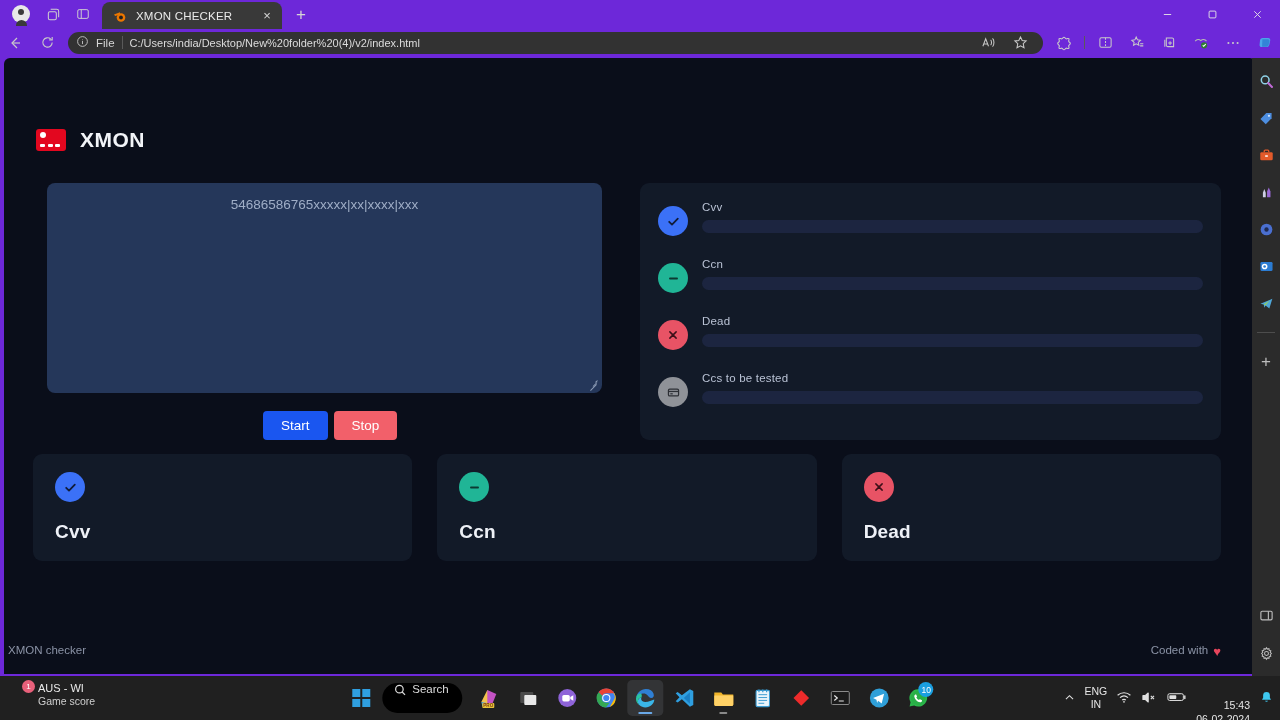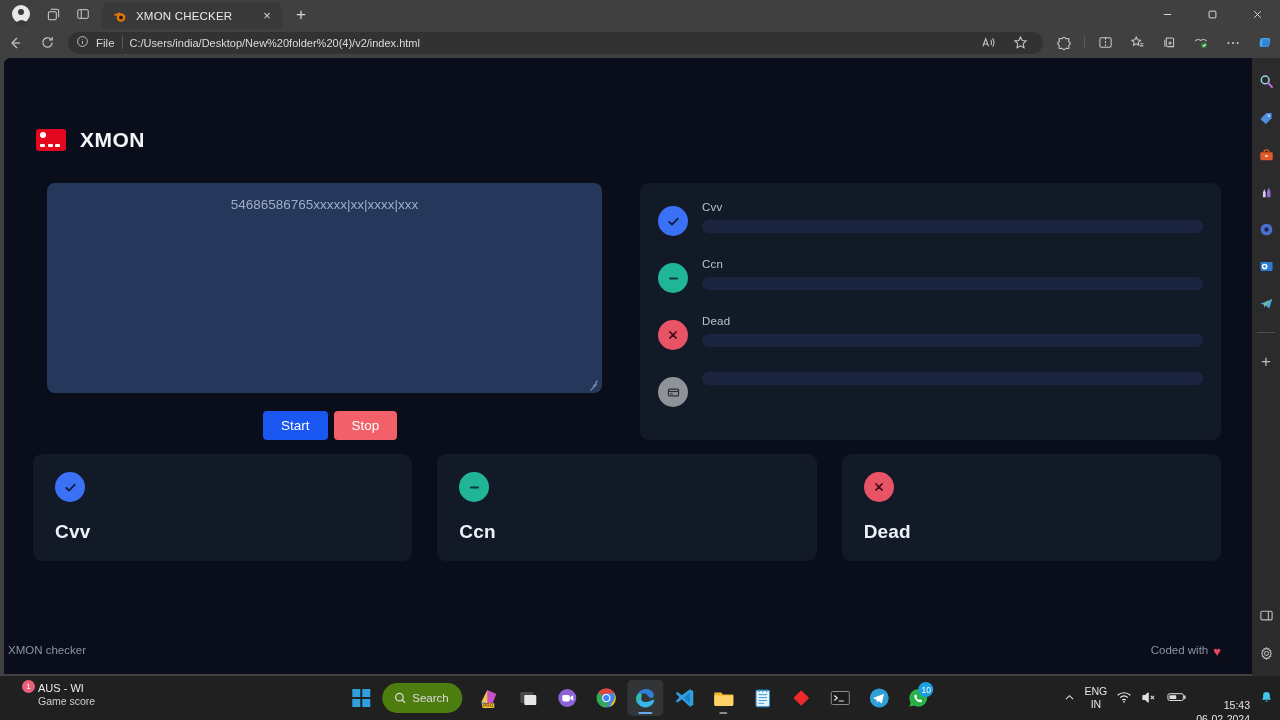--- a/index.html
+++ b/index.html
@@ -6,21 +6,21 @@
   html, body {
     width: 1280px; height: 720px;
     overflow: hidden;
     background: #1f1f1f;
     font-family: "Liberation Sans", sans-serif;
     -webkit-font-smoothing: antialiased;
   }
   body { position: relative; }
 
   
-  .browser { position: absolute; left:0; top:0; width:1280px; height:676px; background:#404040; }
+  .browser { position: absolute; left:0; top:0; width:1280px; height:676px; background:#6d28d9; }
 
   .tabstrip { position:absolute; left:0; top:0; width:1280px; height:29px; display:flex; align-items:flex-end; padding-left:4px; }
   .tb-icon { width:30px; height:26px; display:flex; align-items:center; justify-content:center; color:#cfcfcf; margin-bottom:2px; }
   .tb-icon.profile { width:34px; }
   .avatar-circle { width:18px; height:18px; border-radius:50%; background:#e8e8e8; display:flex; align-items:center; justify-content:center; }
   .avatar-head { width:6px; height:6px; border-radius:50%; background:#3a3a3a; position:relative; top:-2px; }
   .avatar-body { position:absolute; width:11px; height:6px; border-radius:6px 6px 0 0; background:#3a3a3a; bottom:3px; }
 
   .tab {
     position:relative; height:27px; min-width:180px; max-width:200px;
@@ -123,21 +123,21 @@
   .tw-glyph { width:20px; height:20px; border-radius:50% 50% 50% 2px; background:linear-gradient(135deg,#2aa3d8,#7b4bd4 55%,#2ec4a6); }
   .tw-badge { position:absolute; right:-5px; top:-4px; width:13px; height:13px; border-radius:50%; background:#e8607a; color:#fff; font-size:8px; display:flex; align-items:center; justify-content:center; }
   .tb-widget-txt div { color:#e9e9e9; font-size:11px; line-height:13px; }
   .tb-widget-txt .sub { color:#cfcfcf; font-size:10.5px; }
 
   .tb-center { position:absolute; left:50%; transform:translateX(-50%); top:4px; display:flex; align-items:center; gap:3px; }
   .tb-app { width:36px; height:36px; border-radius:5px; display:flex; align-items:center; justify-content:center; position:relative; }
   .tb-app.active { background:#333436; }
   .tb-app .underline { position:absolute; bottom:2px; width:14px; height:2.5px; border-radius:2px; background:#6aa9e8; }
   .tb-app .underline.dim { background:#8a8a8a; width:8px; }
-  .search-pill { height:30px; background:#4d7c0f; border-radius:15px; display:flex; align-items:center; gap:5px; padding:0 14px 0 11px; margin-right:6px; }
+  .search-pill { height:30px; background:#000000; border-radius:15px; display:flex; align-items:flex-start; gap:5px; padding:0 14px 0 11px; margin-right:6px; }
   .search-pill span { color:#dcdcdc; font-size:11.5px; }
   .winlogo { display:grid; grid-template-columns:8px 8px; grid-template-rows:8px 8px; gap:2px; }
   .winlogo i { display:block; background:#2f9fe0; }
 
   .tray { position:absolute; right:6px; top:0; height:44px; display:flex; align-items:center; gap:9px; color:#e6e6e6; font-size:10.5px; }
   .tray-col { display:flex; flex-direction:column; align-items:center; line-height:13px; }
   .tray-clock { display:flex; flex-direction:column; align-items:flex-end; line-height:14px;margin-top:28px; }
 </style>
 </head>
 <body>
@@ -351,20 +351,21 @@
 
         <div class="prow">
           <span class="badge b-gray">
             <svg width="15" height="15" viewBox="0 0 16 16" fill="none" stroke="#2c2f35" stroke-width="1.3">
                 <rect x="2.6" y="4.3" width="10.8" height="7.4" rx="1.4"></rect>
                 <path d="M2.6 6.9h10.8"></path>
                 <path d="M4.6 9.4h2.6"></path>
               </svg>
           </span>
           <span class="pbody">
+            <span class="plabel" style="display:block">Ccs to be tested</span>
             <span class="pbar" style="display:block"></span>
           </span>
         </div>
       </div>
 
       <div class="cards">
         <div class="card">
           <span class="badge b-blue">
             <svg width="15" height="15" viewBox="0 0 16 16" fill="none" stroke="#111d3a" stroke-width="1.9" stroke-linecap="round" stroke-linejoin="round">
                 <path d="M3.4 8.3l3 3 6.2-6.3"></path>

